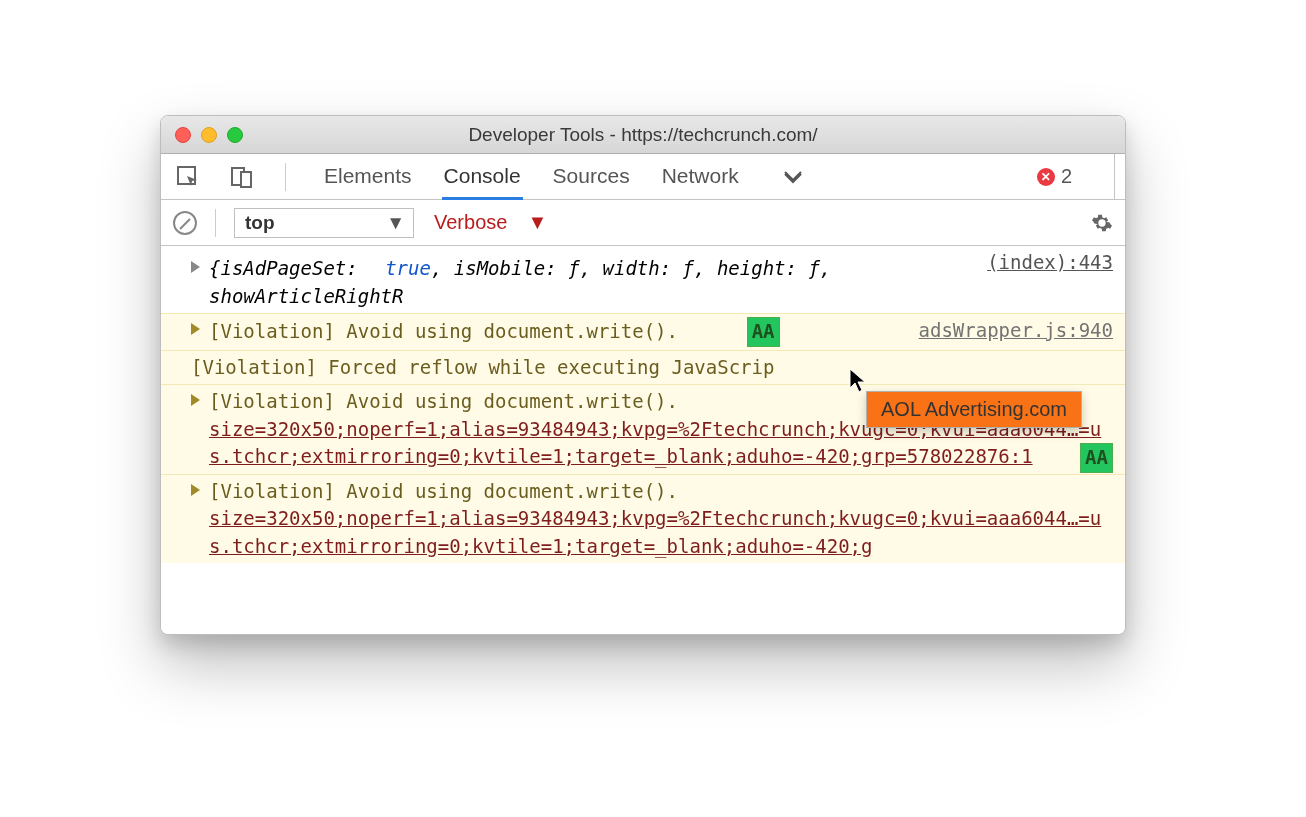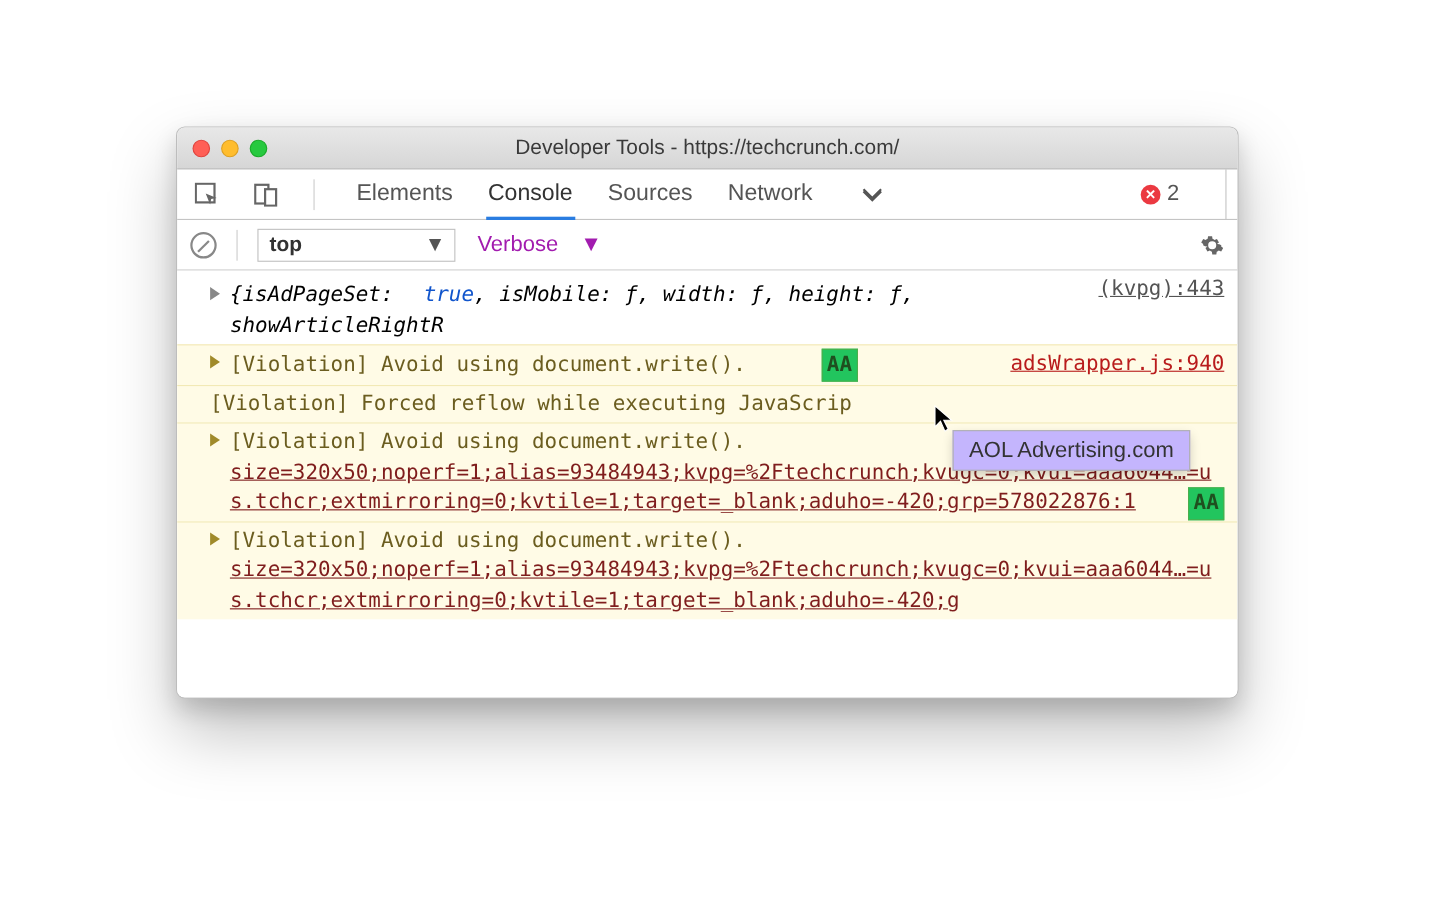--- a/index.html
+++ b/index.html
@@ -69,48 +69,48 @@
   .clearbtn::before { content:""; position:absolute; left:3px; right:3px; top:50%; height:2px; background:#888; transform:rotate(-45deg); }
   .select {
     border:1px solid #c0c0c0; height:30px; display:flex; align-items:center;
     padding:0 30px 0 10px; font-size:19px; color:#333; position:relative; min-width:180px;font-weight:bold;
   }
   .select .caret { position:absolute; right:8px; top:50%; transform:translateY(-50%); color:#555; }
   .filter-input {
     border:1px solid #c0c0c0; height:30px; width:200px; padding:0 10px; font-size:19px; color:#333;
   }
   .filter-input::placeholder { color:#999; }
-  .level { display:flex; align-items:center; gap:20px; font-size:20px; color:#a21caf; margin-left:8px; }
+  .level { display:flex; align-items:center; gap:20px; font-size:20px; color:#b91c1c; margin-left:8px; }
   .gear { margin-left:auto; color:#5a5a5a; }
 
   .console {
     flex:1;
     font-family: Menlo, Consolas, monospace;
     font-size:19px;
     overflow:hidden;
     background:#fff;
   }
   .row { padding: 3px 12px 3px 30px; position:relative; line-height:1.45; }
   .row.warn { background:#fffbe6; color:#6b5d1f; border-top:1px solid #f2e9b5; }
   .source-link { float:right; text-decoration:underline; color:#545454; }
-  .source-link.warn { color:#b91c1c; }
+  .source-link.warn { color:#737373; }
   .tri { position:absolute; left:30px; top:9px; width:0; height:0; border-top:6px solid transparent; border-bottom:6px solid transparent; border-left:9px solid #888; }
   .tri.warn { border-left-color:#a08a2a; }
   .row.indent { padding-left:48px; }
   .kw-blue { color:#1155cc;margin-left:16px; }
   .italic { font-style:italic; }
   .badge-aa { display:inline-block; background:#22c55e; border:1px solid #4cae4c; color:#1f4f1f; padding:0 4px; font-weight:bold; font-family:Menlo,monospace; }
   .badge-float { float:right; }
   .url-line { text-decoration:underline; color:#7f1d1d; word-break:break-all; }
 
   .tooltip {
     position:absolute;
     left: 705px;
     top: 275px;
-    background:#c4b5fd;
+    background:#f97316;
     border:1px solid #b0b0b0;
     box-shadow:0 4px 10px rgba(0,0,0,0.2);
     padding:6px 14px;
     font-size:20px;
     color:#333;
     z-index:10;
   }
   .cursor {
     position:absolute;
     left:688px;
@@ -180,21 +180,21 @@
     <div class="gear">
       <svg width="22" height="22" viewBox="0 0 24 24">
           <path fill="#666" d="M12 8a4 4 0 100 8 4 4 0 000-8zm9 4a7 7 0 01-.1 1.2l2 1.6-2 3.4-2.4-1a7 7 0 01-2 1.2l-.4 2.6h-4l-.4-2.6a7 7 0 01-2-1.2l-2.4 1-2-3.4 2-1.6A7 7 0 013 12a7 7 0 01.1-1.2l-2-1.6 2-3.4 2.4 1a7 7 0 012-1.2L7.9 3h4l.4 2.6a7 7 0 012 1.2l2.4-1 2 3.4-2 1.6A7 7 0 0121 12z"></path>
         </svg>
     </div>
   </div>
 
   <div class="console">
 
     <div class="row">
-      <span class="source-link">(kvpg):443</span>
+      <span class="source-link">(index):443</span>
     </div>
 
     <div class="row indent">
       <span class="tri"></span>
       <span class="italic">
         <span>{isAdPageSet: </span><span class="kw-blue">true</span><span>, isMobile: ƒ, width: ƒ, height: ƒ, showArticleRightR</span>
       </span>
     </div>
 
     <div class="row warn indent">

